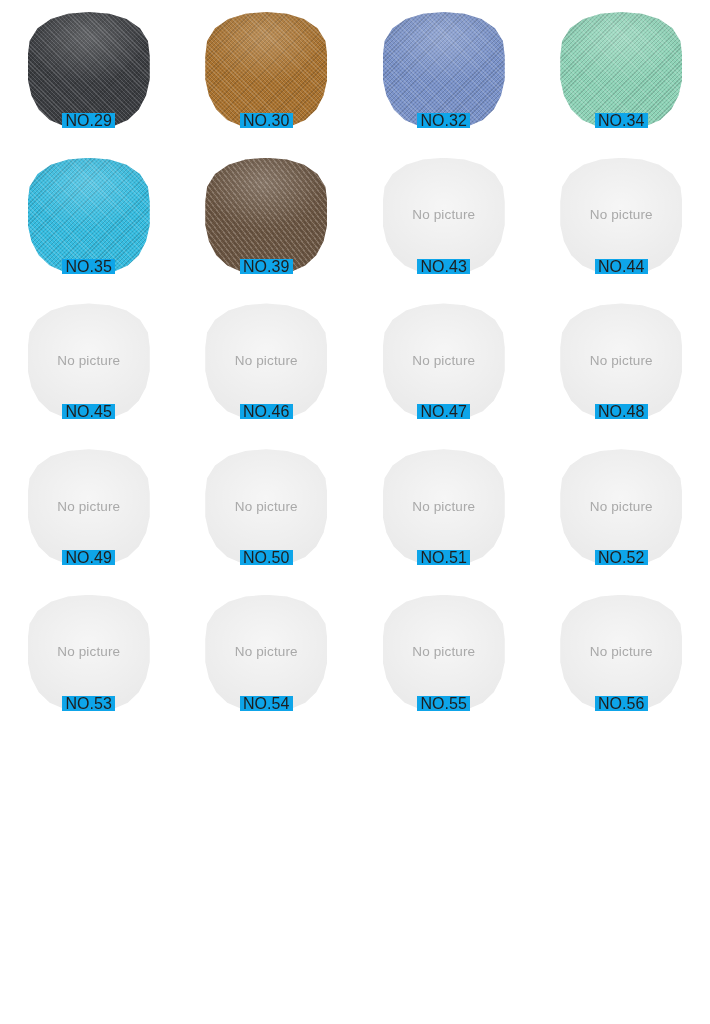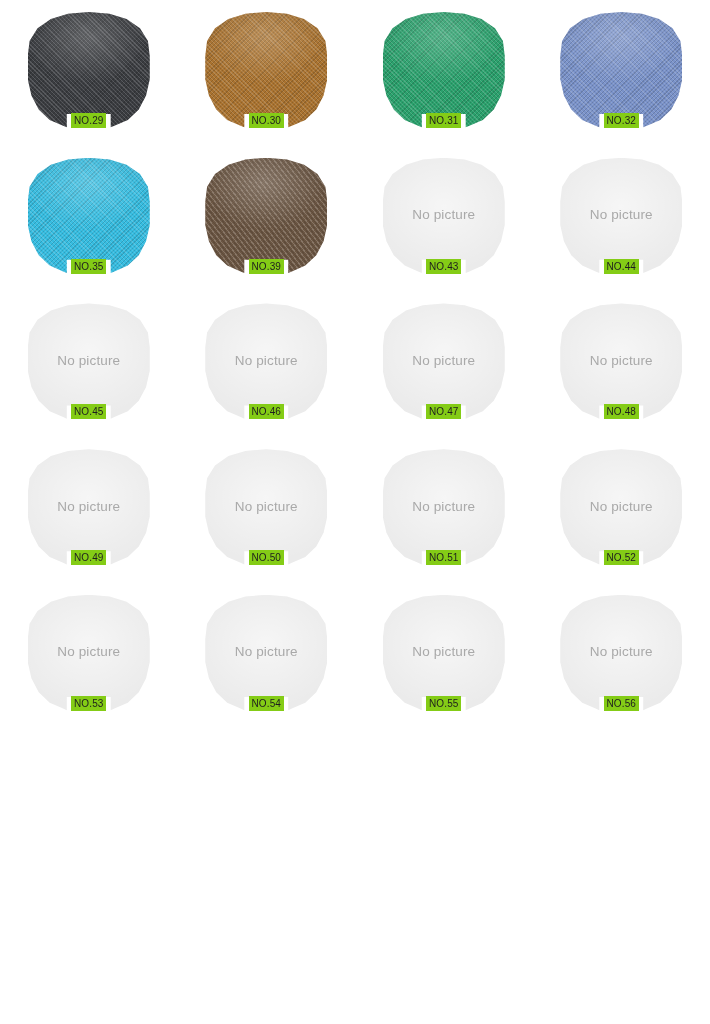--- a/index.html
+++ b/index.html
@@ -112,50 +112,50 @@
     color: #a9a9a9;
     letter-spacing: 0.15px;
     white-space: nowrap;
     margin-top: -2px;
   }
 
   .swatch-label {
     position: relative;
     z-index: 3;
     margin-top: -15px;
-    font-size: 10px;
+    font-size: 16px;
     color: #1e1e1e;
     letter-spacing: 0.1px;
     white-space: nowrap;
-    background: #84cc16;
+    background: #0ea5e9;
     padding: 0 3px;
     line-height: 15px;
   }
 </style>
 </head>
 <body>
 
 <div id="swatch-grid" style="background: rgb(255, 255, 255);">
     <div class="swatch-cell">
       <div class="swatch-disc fabric" style="background: rgb(58, 60, 64);"></div>
       <div class="swatch-label">NO.29</div>
     </div>
     <div class="swatch-cell">
       <div class="swatch-disc fabric" style="background: rgb(169, 114, 47);"></div>
       <div class="swatch-label">NO.30</div>
     </div>
     <div class="swatch-cell">
-      <div class="swatch-disc fabric" style="background: rgb(42, 160, 108);"></div>
-      <div class="swatch-label">NO.31</div>
-    </div>
-    <div class="swatch-cell">
       <div class="swatch-disc fabric" style="background: rgb(122, 146, 201);"></div>
       <div class="swatch-label">NO.32</div>
     </div>
     <div class="swatch-cell">
+      <div class="swatch-disc fabric" style="background: rgb(142, 211, 183);"></div>
+      <div class="swatch-label">NO.34</div>
+    </div>
+    <div class="swatch-cell">
       <div class="swatch-disc fabric" style="background: rgb(53, 188, 224);"></div>
       <div class="swatch-label">NO.35</div>
     </div>
     <div class="swatch-cell">
       <div class="swatch-disc fabric twill" style="background: rgb(107, 86, 67);"></div>
       <div class="swatch-label">NO.39</div>
     </div>
     <div class="swatch-cell">
       <div class="swatch-disc placeholder" style="background: rgb(235, 235, 235);">
         <span class="no-picture-text">No picture</span>

